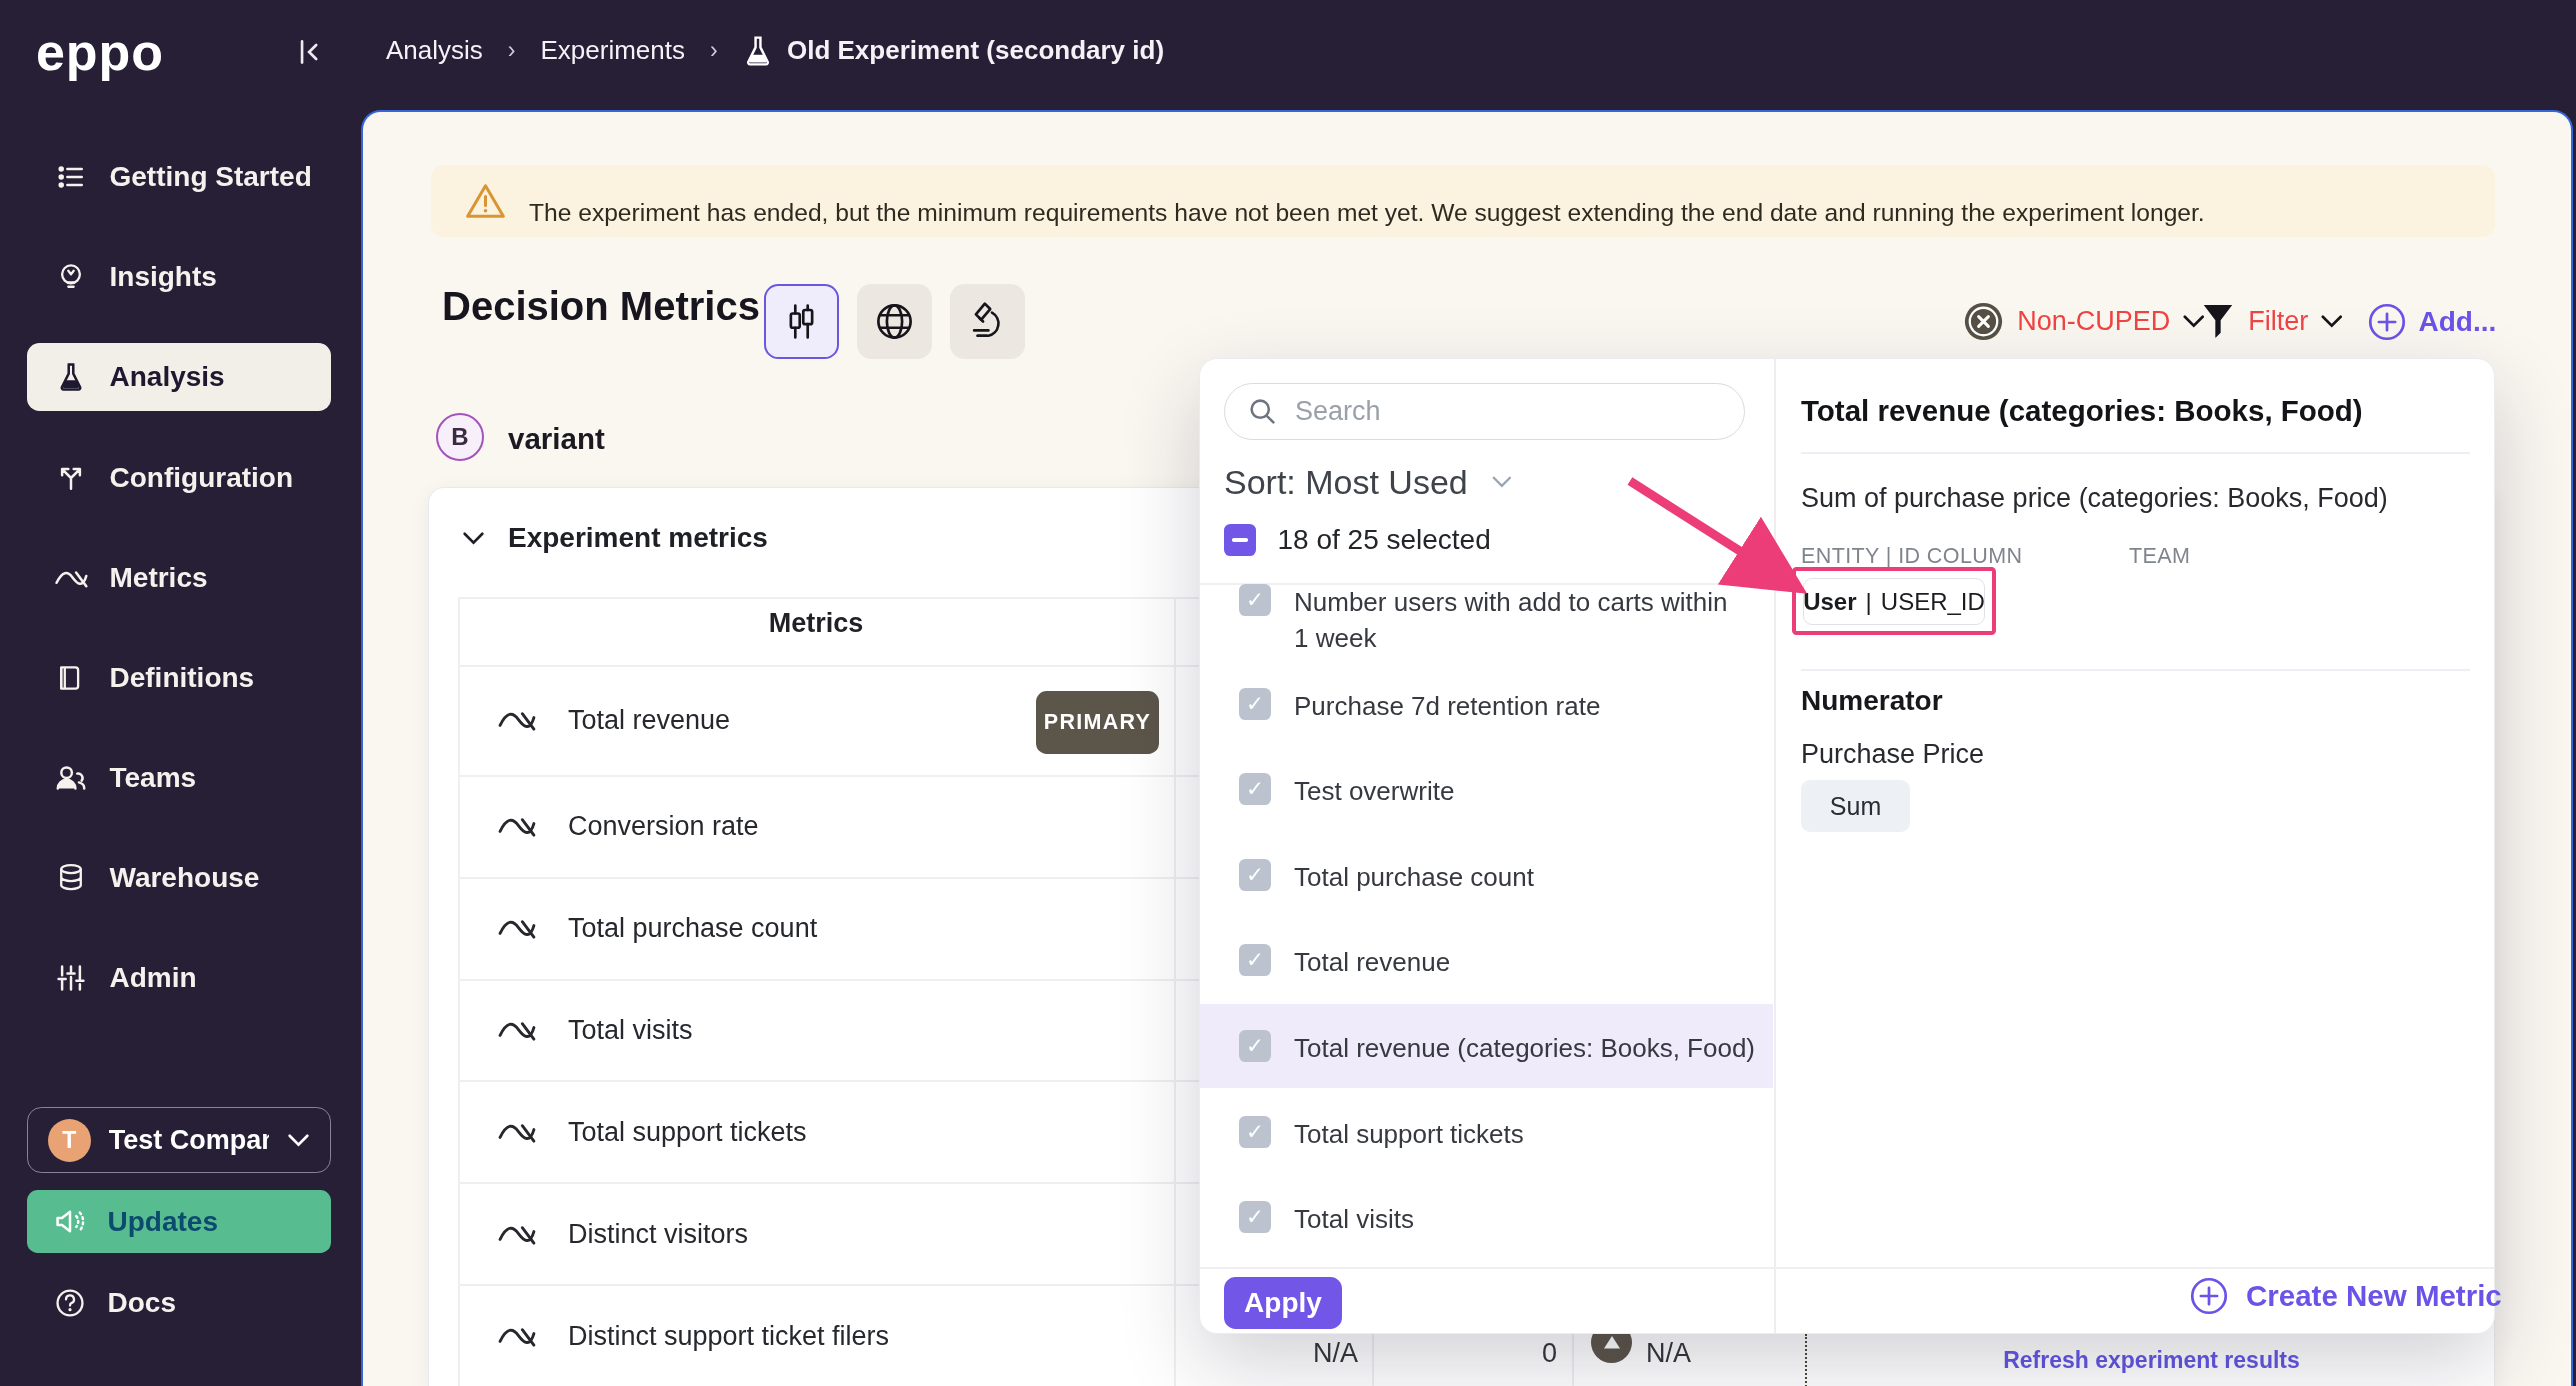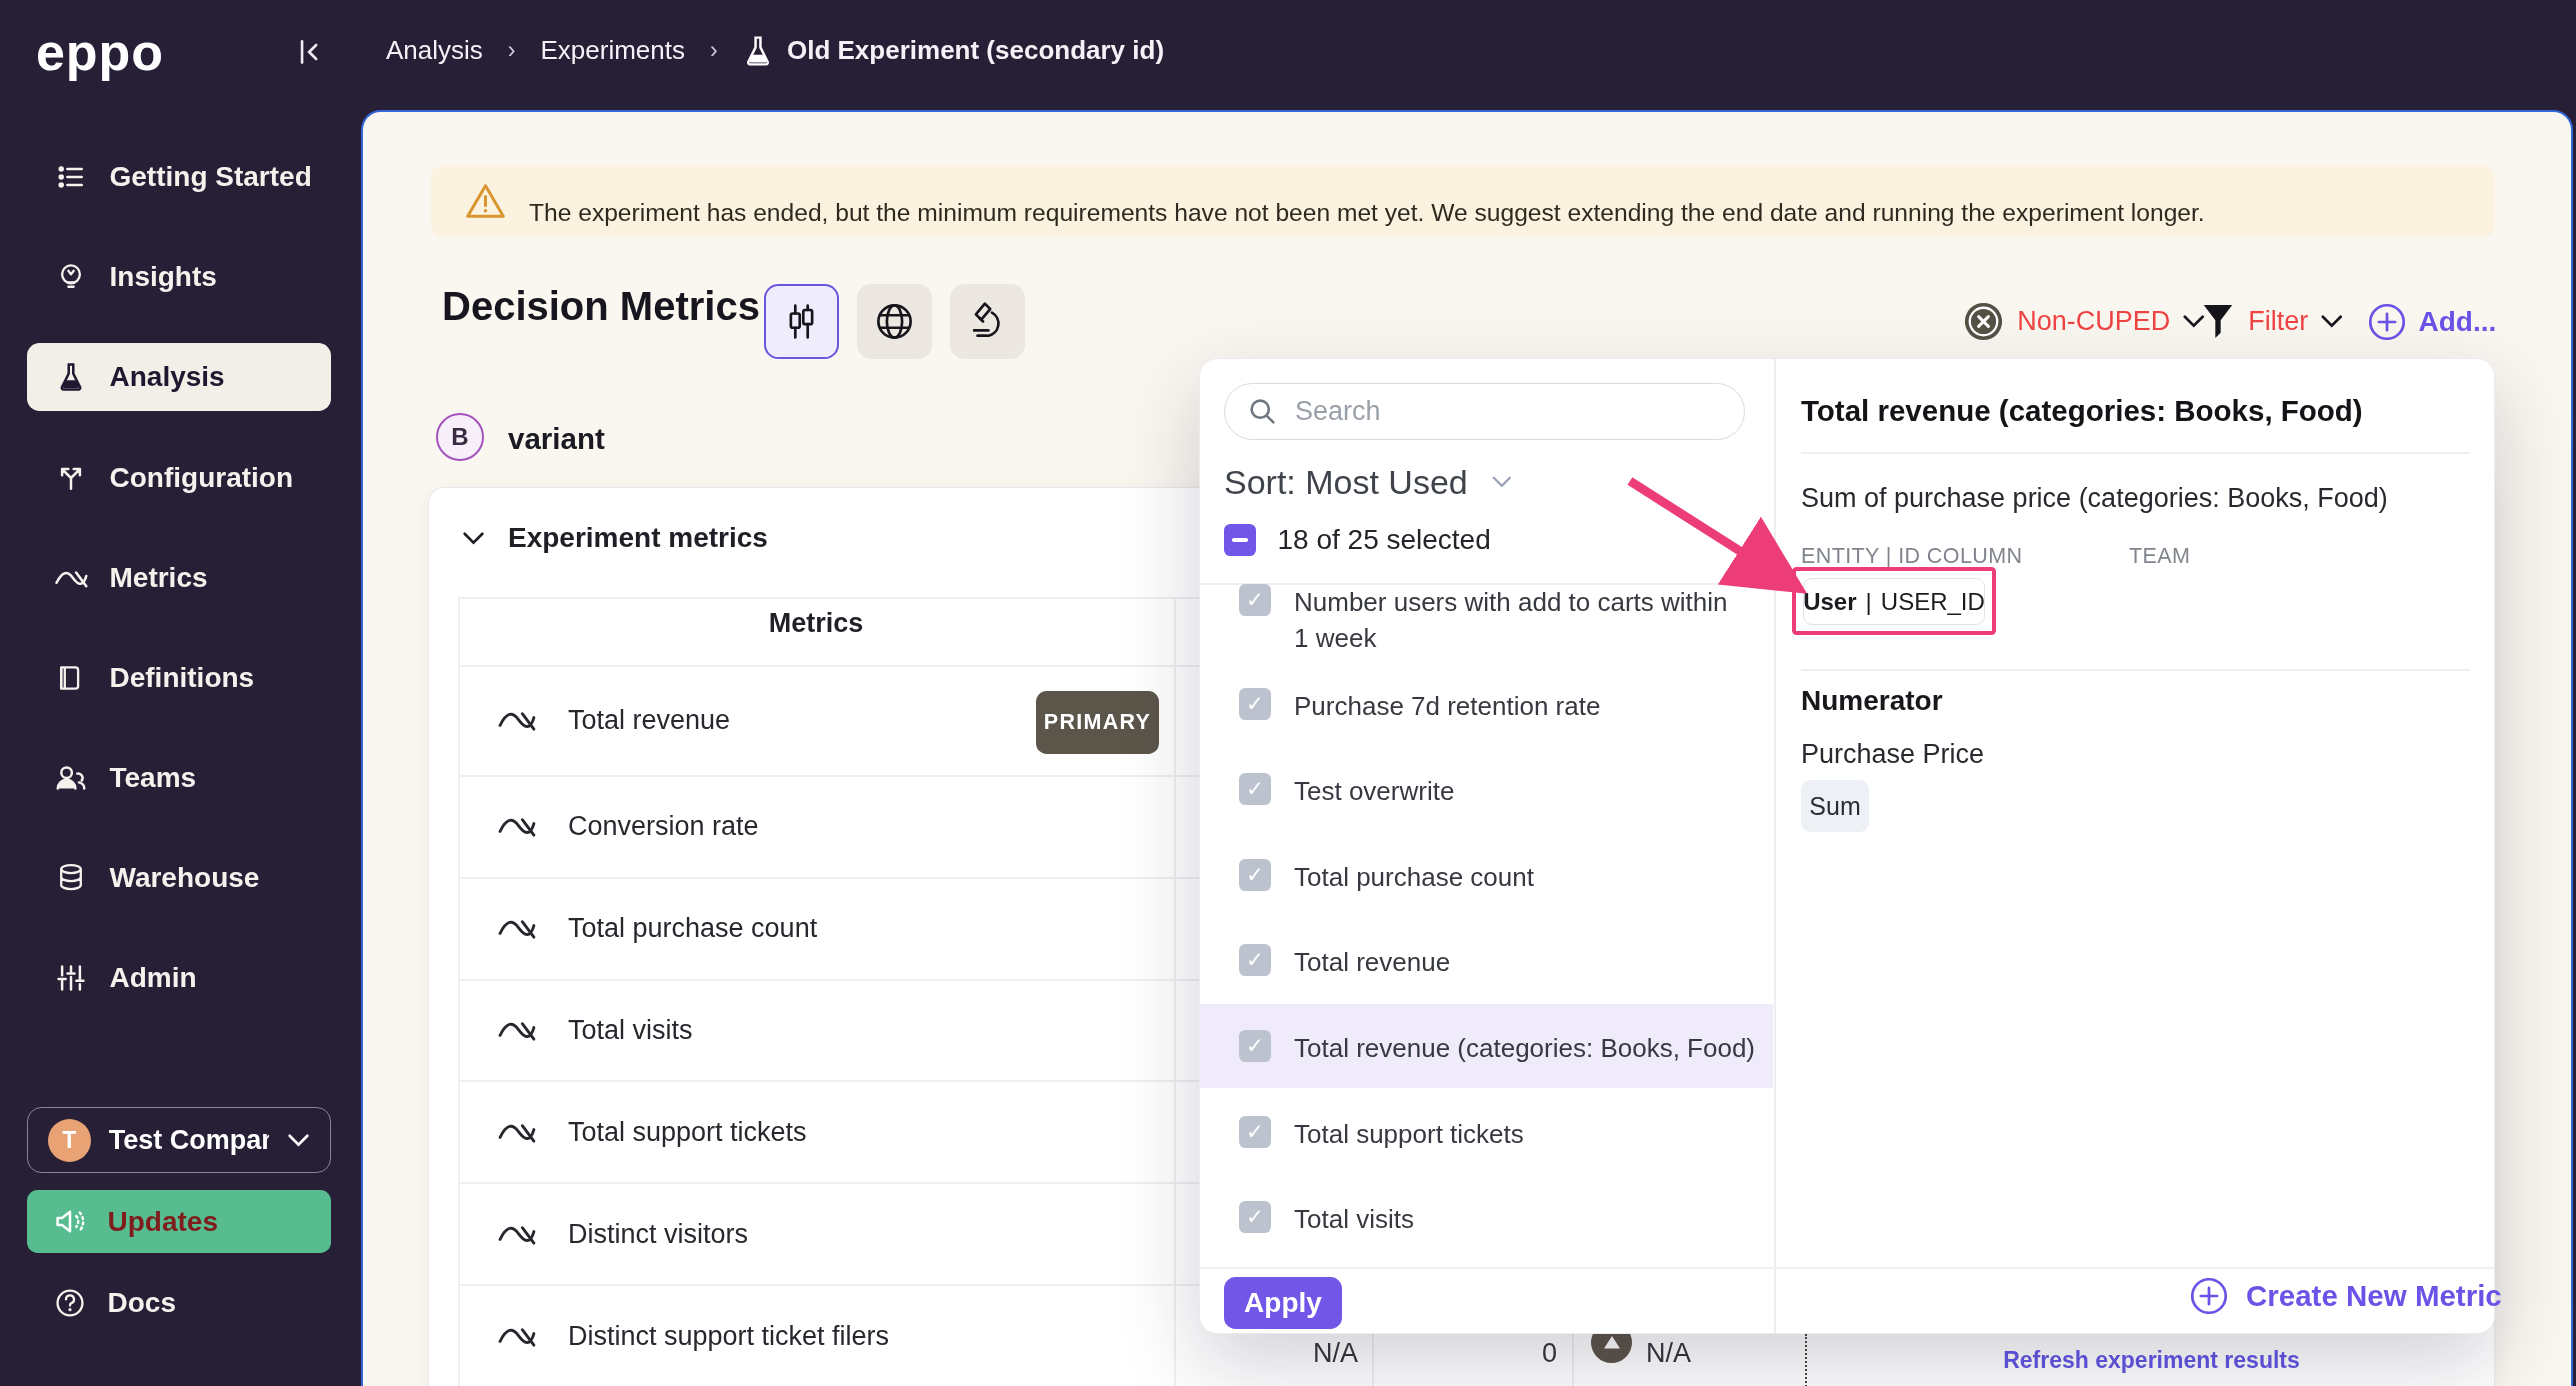--- a/index.html
+++ b/index.html
@@ -16,21 +16,21 @@
   .crumb-last { font-weight:700; display:flex; align-items:center; gap:14.3px; }
 
   
   .sidebar { left:0; top:101px; width:360px; height:1285px; background:#261F36; }
   .side-item { position:absolute; left:27px; width:304px; height:68px; display:flex; align-items:center; gap:21.5px; padding-left:27px; color:#F5F2EE; font-size:28px; font-weight:600; border-radius:12.5px; cursor:pointer; }
   .side-item .sicon { width:34px; height:34px; flex:0 0 34px; display:flex; align-items:center; justify-content:center; }
   .side-item.active { background:#F2EFE8; color:#1E1930; }
   .account-pill { position:absolute; left:27px; top:1006px; width:304px; height:66px; border:1.8px solid #8A8399; border-radius:14.3px; display:flex; align-items:center; padding:0 19.7px; gap:18px; color:#fff; cursor:pointer; }
   .avatar { width:43px; height:43px; border-radius:50%; background:#E8A273; color:#fff; font-weight:700; font-size:23px; display:flex; align-items:center; justify-content:center; }
   .account-name { font-size:27px; font-weight:700; flex:1; white-space:nowrap; overflow:hidden; }
-  .updates-pill { position:absolute; left:27px; top:1089px; width:304px; height:63px; background:#57BD90; border-radius:10.7px; display:flex; align-items:center; gap:21.5px; padding-left:27px; color:#7f1d1d; font-size:28px; font-weight:600; cursor:pointer; }
+  .updates-pill { position:absolute; left:27px; top:1089px; width:304px; height:63px; background:#57BD90; border-radius:10.7px; display:flex; align-items:center; gap:21.5px; padding-left:27px; color:#0c4a6e; font-size:28px; font-weight:600; cursor:pointer; }
   .docs-item { position:absolute; left:27px; top:1170px; width:304px; height:63px; display:flex; align-items:center; gap:21.5px; padding-left:27px; color:#F5F2EE; font-size:28px; font-weight:600; cursor:pointer; }
 
   
   .content-frame { left:361px; top:110px; width:2212px; height:1276px; background:#FAF7F1; border:2.7px solid #3566DA; border-bottom:none; border-radius:19.7px 19.7px 0 0; }
 
   
   .banner { left:431px; top:165px; width:2064px; height:72px; background:#FBF2E0; border-radius:12.5px; display:flex; align-items:center; gap:23px; padding-left:34px; }
   .banner-text { font-size:24.6px; color:#2F2A20;margin-top:24px; }
 
   
@@ -80,21 +80,21 @@
   
   .d-title { left:1801px; top:394px; font-size:29.5px; font-weight:700; color:#131417; }
   .d-hr { background:#ECF0F4; height:1.8px; left:1801px; width:669px; }
   .d-sub { left:1801px; top:483px; font-size:27px; color:#27292E; }
   .d-label { font-size:21.5px; color:#80858D; letter-spacing:0.4px; top:544px; }
   .chip-outline { left:1792px; top:567px; width:204px; height:68px; border:4.5px solid #EC3D79; border-radius:4.5px; }
   .chip { left:1803px; top:578px; width:182px; height:47px; background:#fff; border:1.8px solid #DFE3E9; border-radius:9px; display:flex; align-items:center; justify-content:center; gap:9px; font-size:24px; color:#1B1C20; }
   .d-team-val { left:2129px; top:578px; font-size:32px; color:#ffffff; }
   .d-numerator { left:1801px; top:685px; font-size:28px; font-weight:700; color:#17181C; }
   .d-num-val { left:1801px; top:739px; font-size:27px; color:#27292E; }
-  .sum-chip { left:1801px; top:780px; width:68px; height:52px; background:#EDF0F4; border-radius:9px; display:flex; align-items:center; justify-content:center; font-size:25px; color:#2A2D33; }
+  .sum-chip { left:1801px; top:780px; width:109px; height:52px; background:#EDF0F4; border-radius:9px; display:flex; align-items:center; justify-content:center; font-size:25px; color:#2A2D33; }
   .create-link { left:2190px; top:1277px; display:flex; align-items:center; gap:18px; color:#6A53E7; font-size:29.5px; font-weight:700; cursor:pointer; }
 
   .refresh-zone { left:1805px; top:1334px; width:691px; height:53px; border-left:2.7px dotted #454038; display:flex; align-items:center; justify-content:center; }
   .refresh-link { font-size:23px; font-weight:700; color:#5B4FD1; cursor:pointer; }
 
   .annot { pointer-events:none; }
   svg { display:block; }
 </style>
 </head>
 <body>

